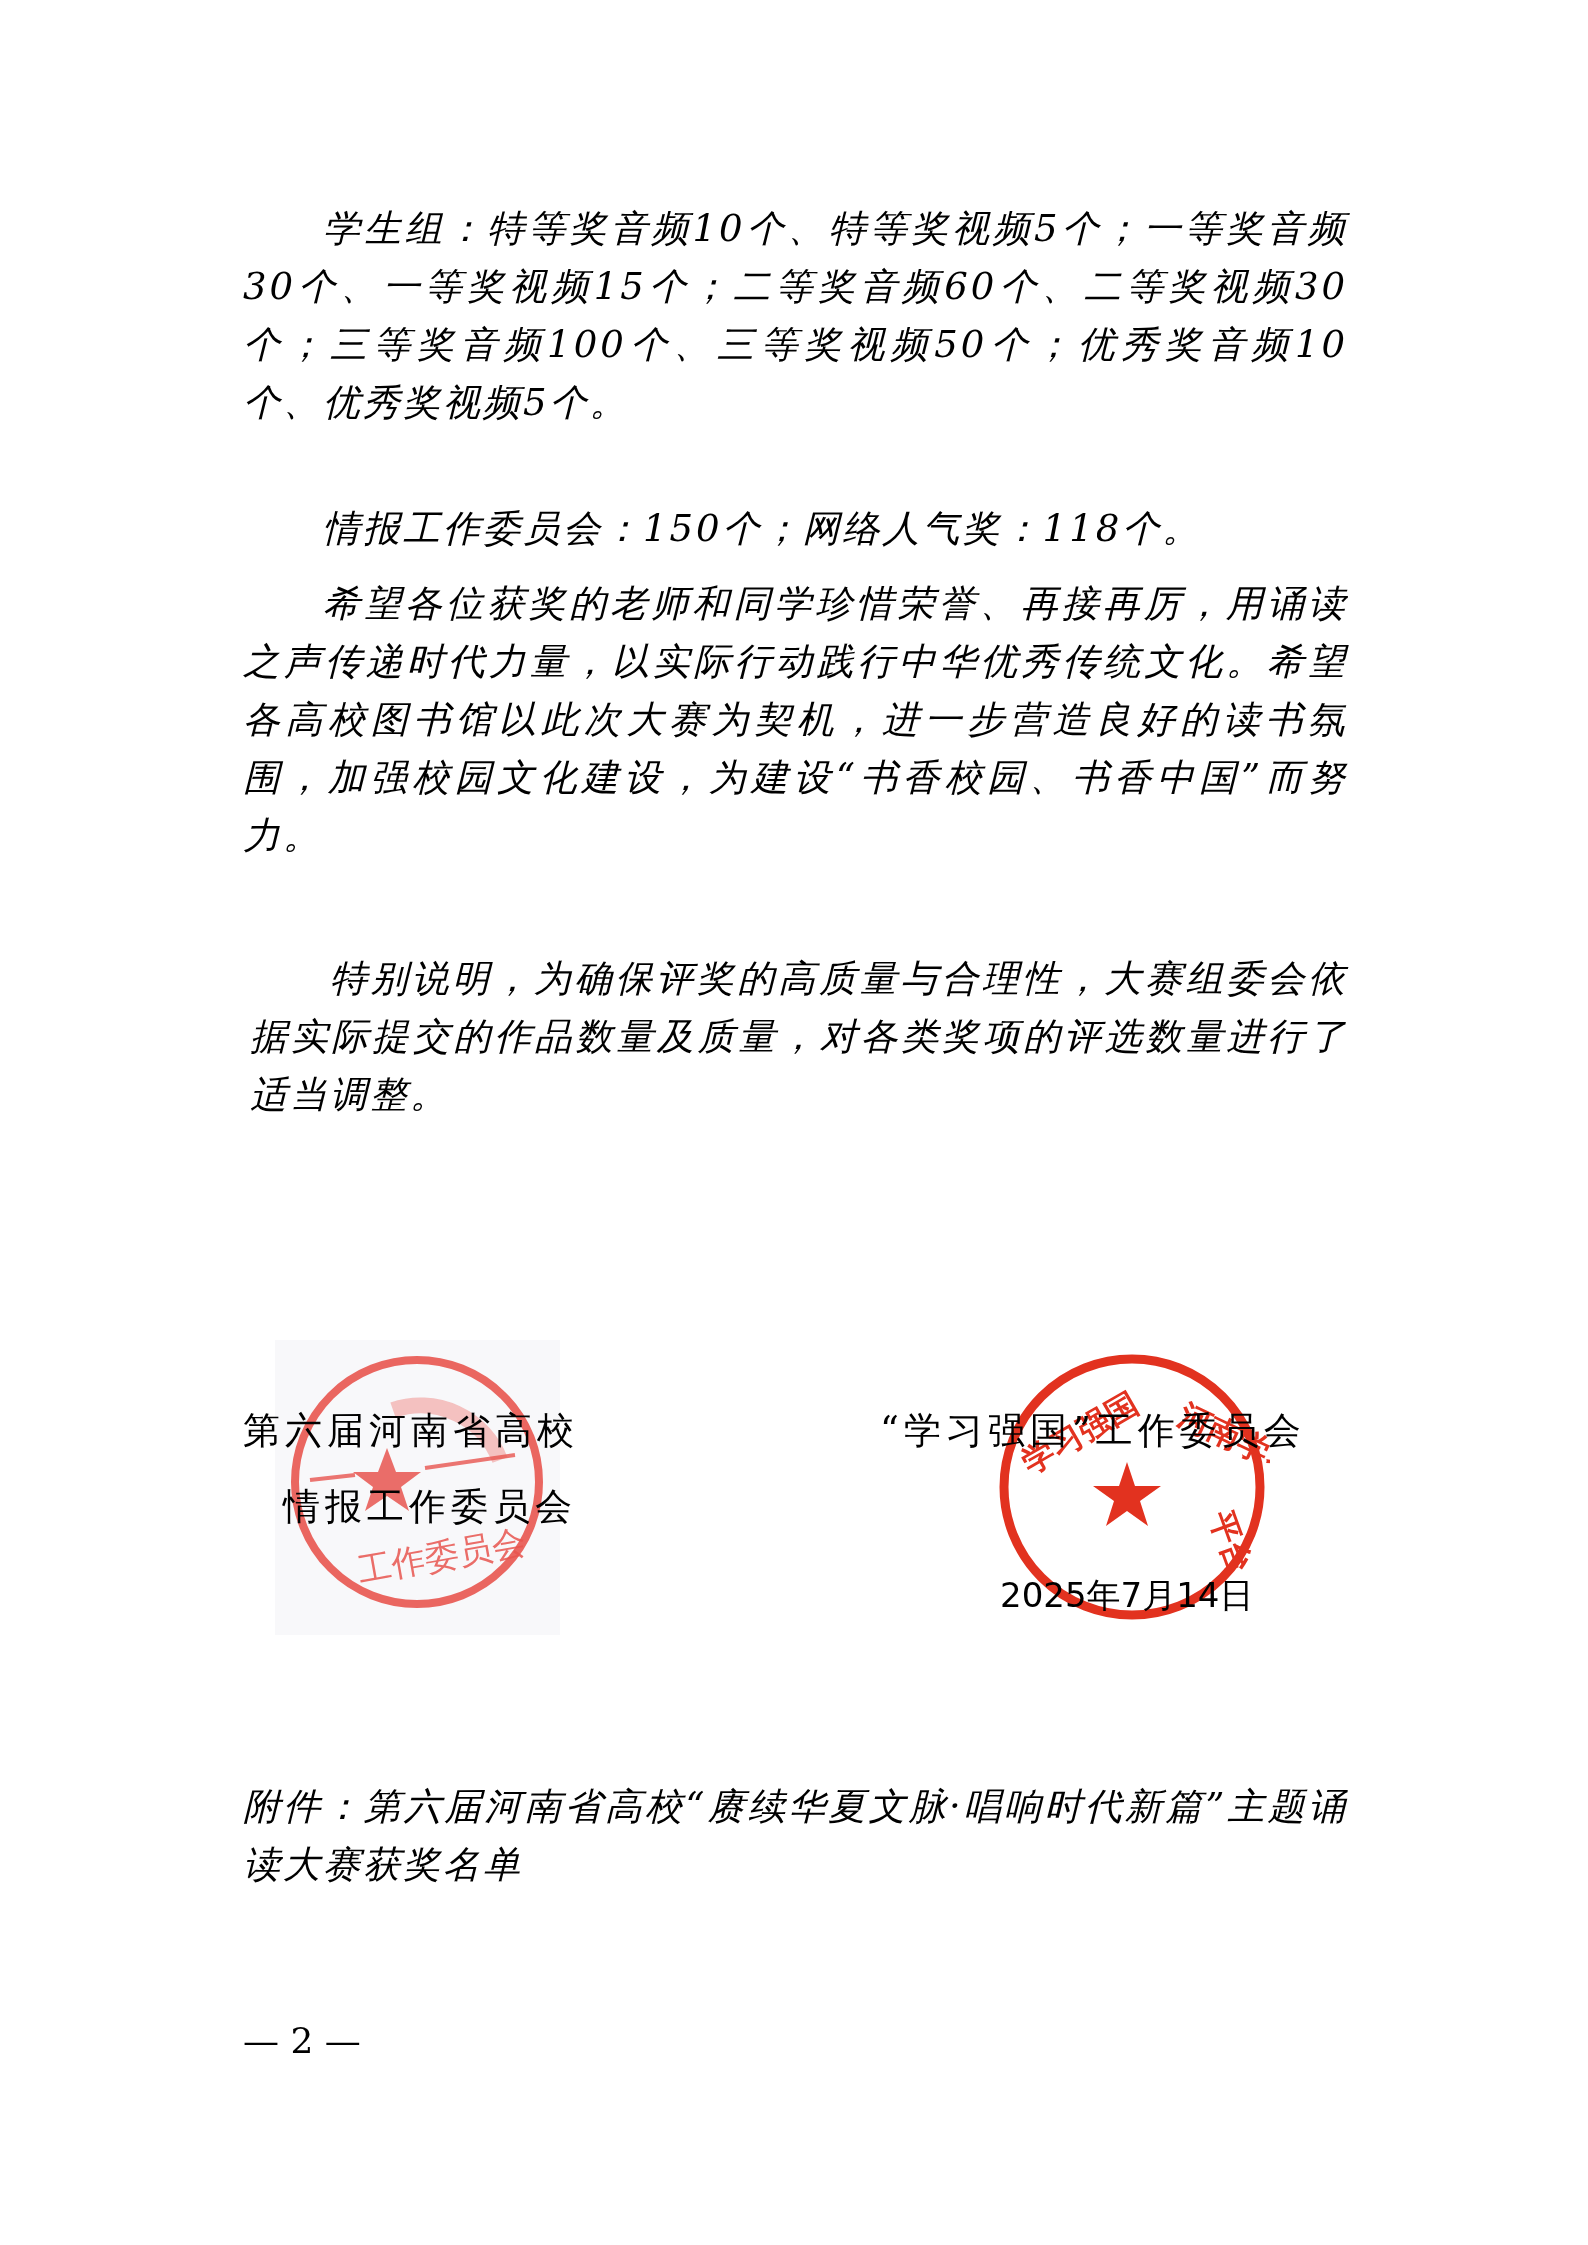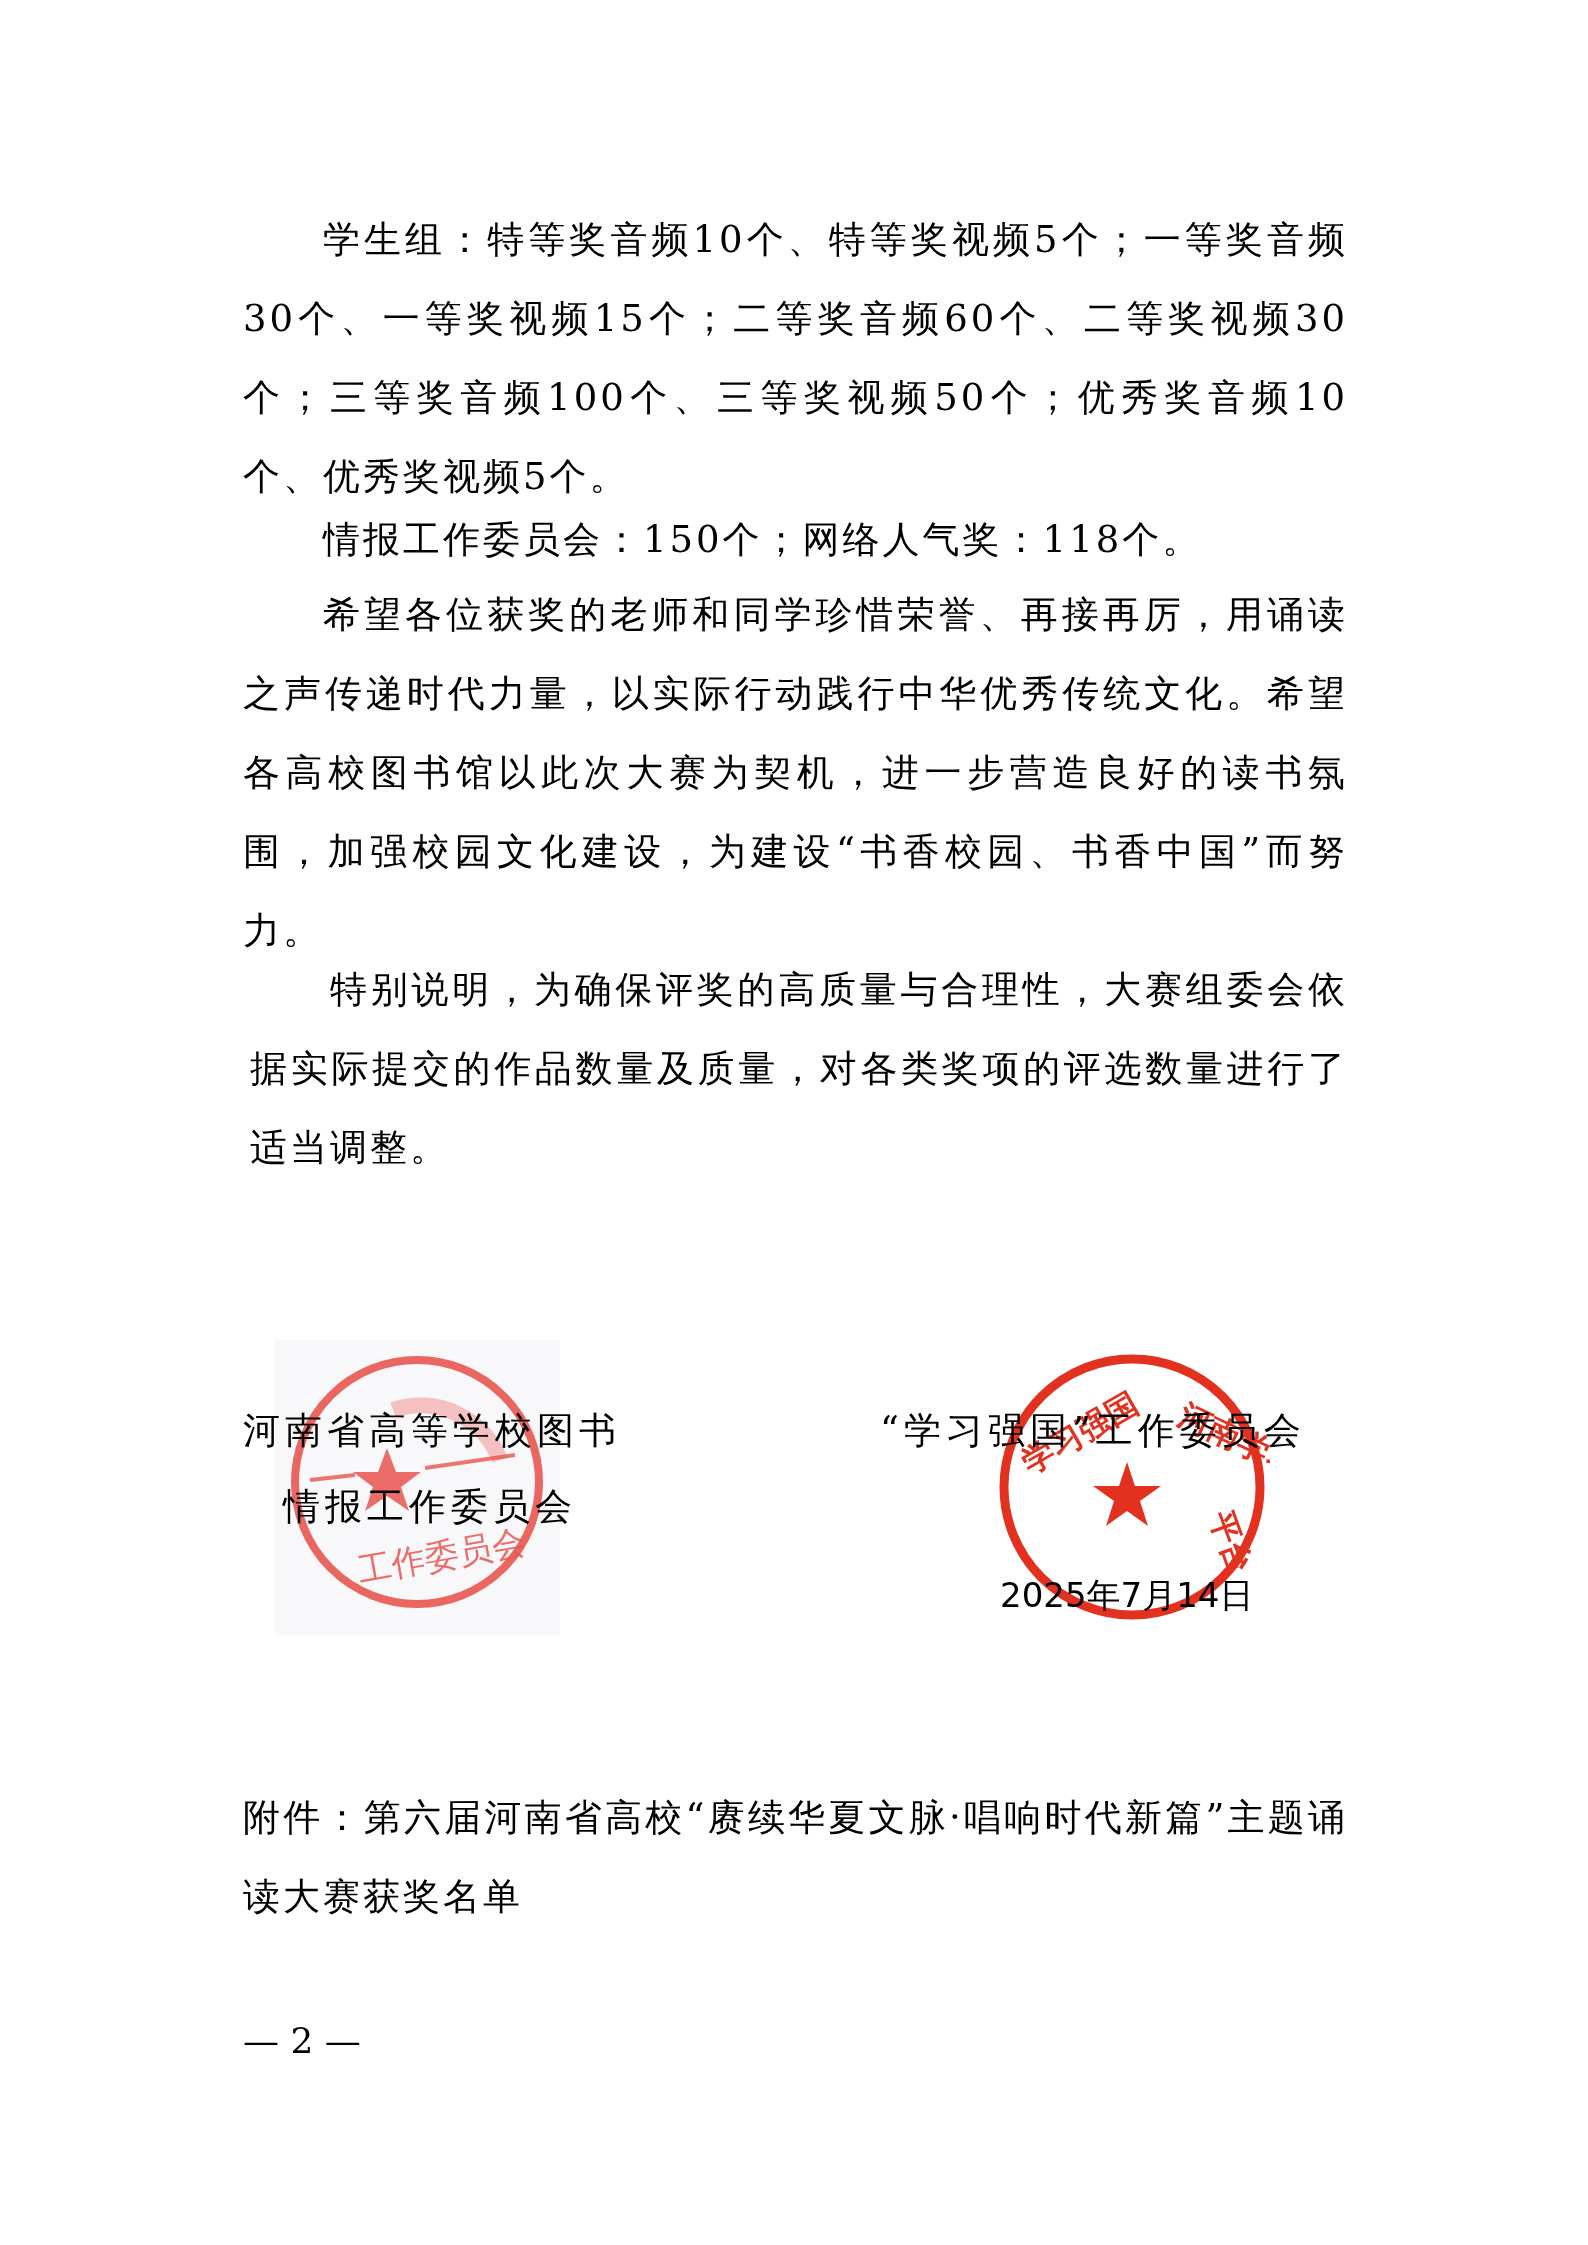--- a/index.html
+++ b/index.html
@@ -1,20 +1,20 @@
 <!DOCTYPE html>
 <html><head>
   <meta charset="utf-8">
   <style>
     html, body { margin:0; padding:0; background:#ffffff; }
     body { width:1588px; height:2245px; position:relative; overflow:hidden;
       font-family:"DejaVu Serif","Liberation Serif",serif; color:#000; }
     .page { position:absolute; left:0; top:0; width:1588px; height:2245px; }
-    .para { position:absolute; left:243px; width:1105px; font-size:37px; line-height:79px;
-      letter-spacing:3px; text-align:justify; margin:0; }
+    .para { position:absolute; left:243px; width:1105px; font-size:37px; line-height:58px;
+      letter-spacing:3px; text-align:justify; margin:0;font-style:italic; }
     .para.indent { text-indent:80px; }
     .stamp-bg { position:absolute; background:#f8f8fa; }
     .stamp { position:absolute; border-radius:50%; }
     .stamp svg { position:absolute; left:0; top:0; }
     .sig { position:absolute; font-size:37px; letter-spacing:5px; line-height:1; white-space:nowrap; }
     .date { position:absolute; font-size:34px; font-family:"DejaVu Sans","Liberation Sans",sans-serif; white-space:nowrap; }
     .pagenum { position:absolute; left:243px; top:2020px; font-size:36px; white-space:nowrap; }
   </style>
 </head>
 <body>
@@ -30,21 +30,21 @@
   <div class="stamp" style="left:285px; top:1350px; width:265px; height:265px;">
     <svg width="265" height="265" viewBox="0 0 265 265">
       <circle cx="132" cy="132" r="122" fill="none" stroke="#e8554f" stroke-width="8" opacity="0.9"></circle>
       <path d="M108,60 A85,85 0 0 1 215,110" fill="none" stroke="#ef8a86" stroke-width="16" opacity="0.5"></path>
       <polygon points="102,98 111,122 136,122 116,137 124,161 102,146 80,161 88,137 68,122 93,122" fill="#e8554f" opacity="0.85"></polygon>
       <line x1="25" y1="130" x2="70" y2="125" stroke="#e8554f" stroke-width="4" opacity="0.8"></line>
       <line x1="140" y1="118" x2="230" y2="105" stroke="#e8554f" stroke-width="4" opacity="0.8"></line>
       <text x="72" y="222" font-size="34" fill="#e8554f" opacity="0.85" font-family="DejaVu Sans, sans-serif" transform="rotate(-10 132 210)">工作委员会</text>
     </svg>
   </div>
-  <div class="sig" style="left:243px; top:1412px;">河南省高等学校图书</div>
+  <div class="sig" style="left:243px; top:1412px;">第六届河南省高校</div>
   <div class="sig" style="left:283px; top:1488px;">情报工作委员会</div>
 
   <div class="stamp-bg" style="left:980px; top:1335px; width:330px; height:305px; background:#ffffff;"></div>
   <div class="stamp" style="left:995px; top:1350px; width:275px; height:275px;">
     <svg width="275" height="275" viewBox="0 0 275 275">
       <circle cx="137" cy="137" r="128" fill="none" stroke="#e2321f" stroke-width="9"></circle>
       <polygon points="132,112 140,136 166,136 145,151 153,176 132,161 111,176 119,151 98,136 124,136" fill="#e2321f"></polygon>
       <text x="55" y="75" font-size="32" font-weight="bold" fill="#e2321f" font-family="DejaVu Sans, sans-serif" transform="rotate(-30 137 137)">学习强国</text>
       <text x="150" y="60" font-size="32" font-weight="bold" fill="#e2321f" font-family="DejaVu Sans, sans-serif" transform="rotate(25 137 137)">河南学习</text>
       <text x="205" y="180" font-size="32" font-weight="bold" fill="#e2321f" font-family="DejaVu Sans, sans-serif" transform="rotate(70 220 180)">平台</text>

